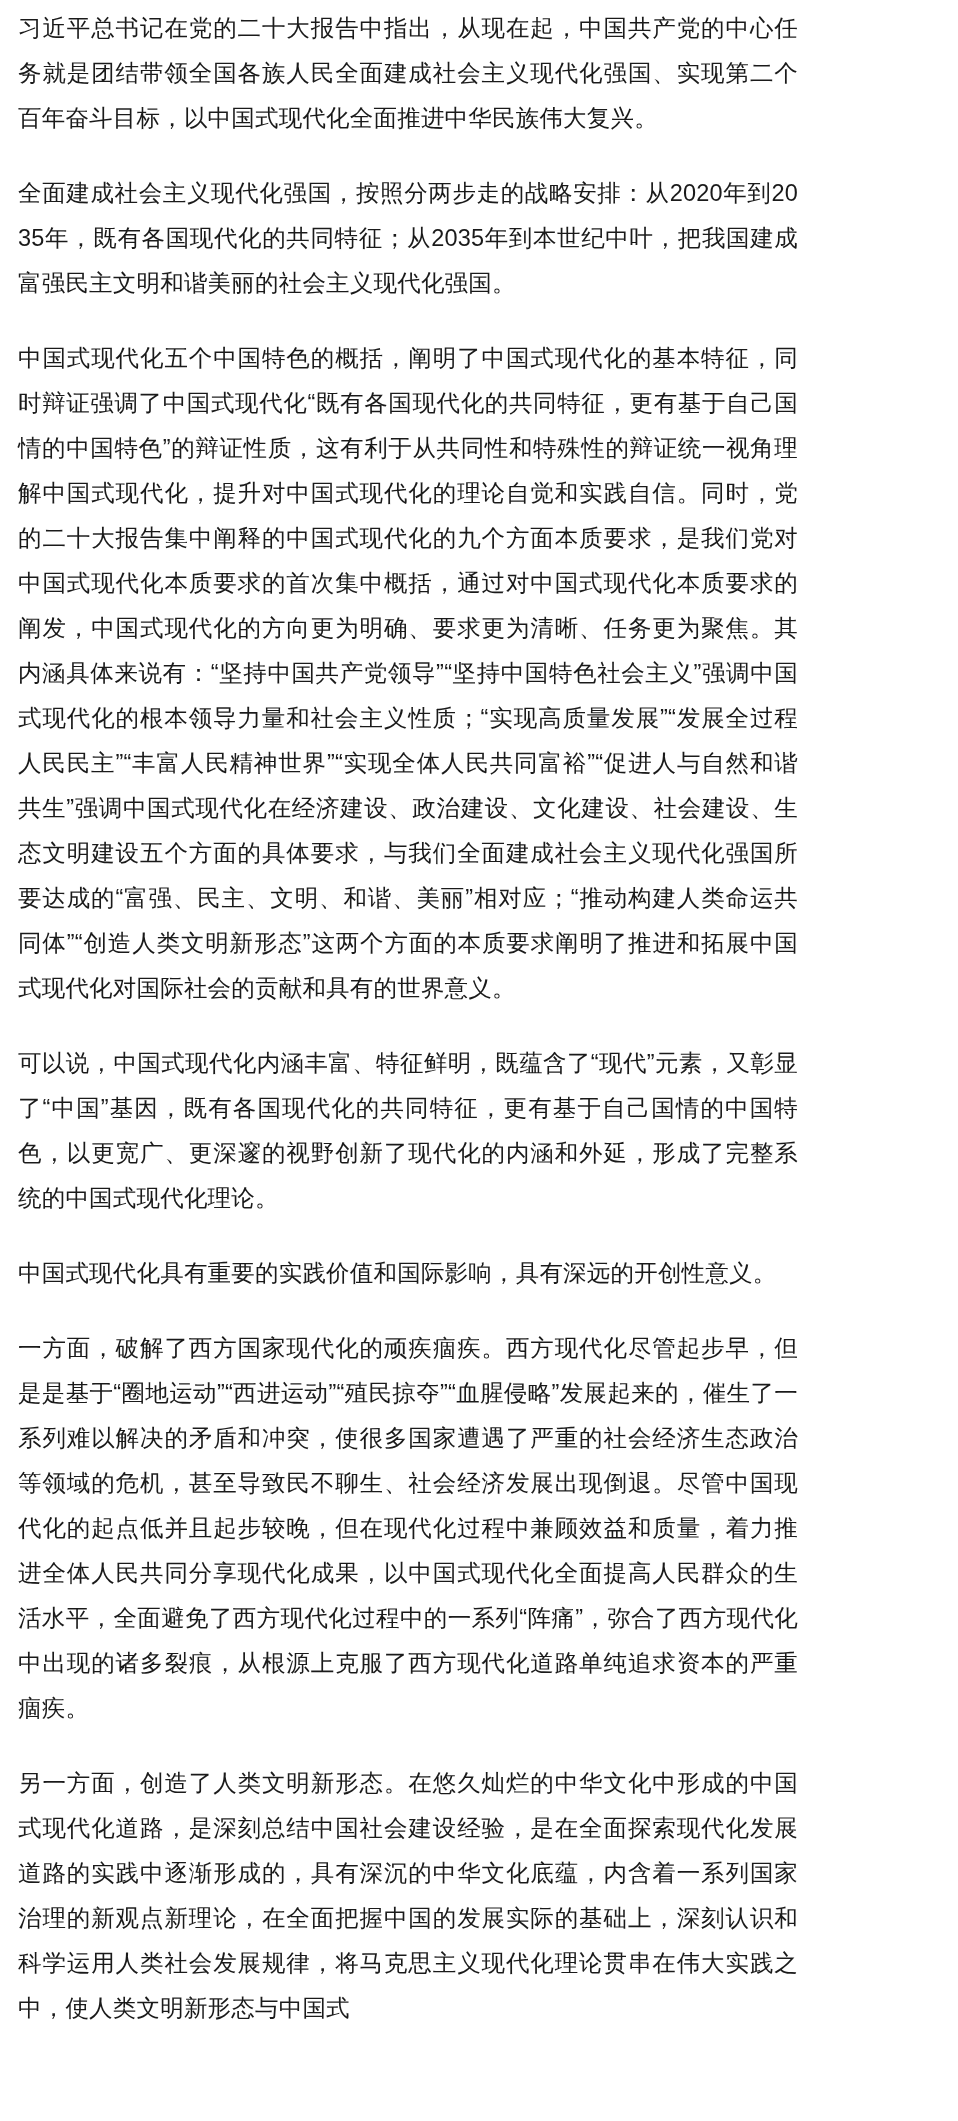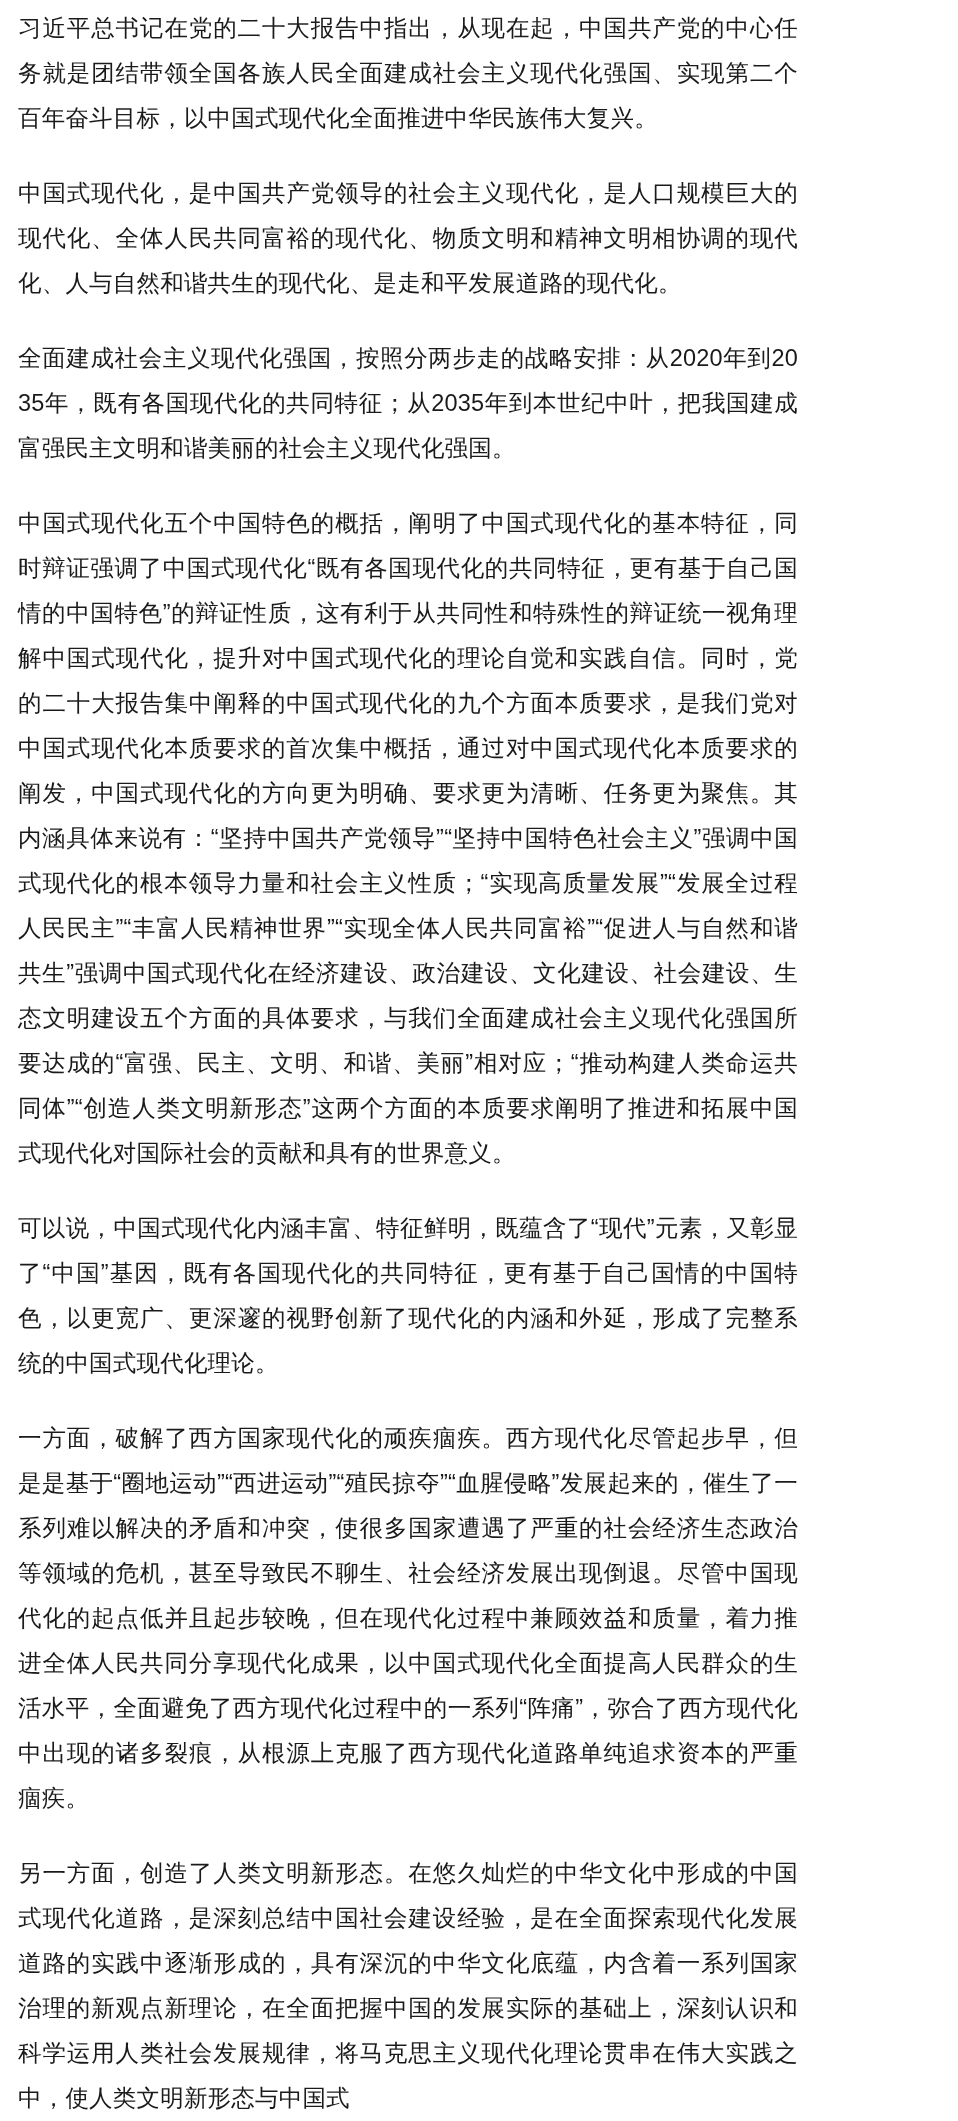--- a/index.html
+++ b/index.html
@@ -29,19 +29,19 @@
   }
   .para:last-child {
     margin-bottom: 0;
   }
 </style>
 </head>
 <body>
 
 <div class="doc">
   <p class="para">习近平总书记在党的二十大报告中指出，从现在起，中国共产党的中心任务就是团结带领全国各族人民全面建成社会主义现代化强国、实现第二个百年奋斗目标，以中国式现代化全面推进中华民族伟大复兴。</p>
-  <p class="para">中国式现代化，是中国共产党领导的社会主义现代化，是人口规模巨大的现代化、全体人民共同富裕的现代化、物质文明和精神文明相协调的现代化、人与自然和谐共生的现代化、是走和平发展道路的现代化。</p>
   <p class="para">全面建成社会主义现代化强国，按照分两步走的战略安排：从2020年到2035年，既有各国现代化的共同特征；从2035年到本世纪中叶，把我国建成富强民主文明和谐美丽的社会主义现代化强国。</p>
   <p class="para">中国式现代化五个中国特色的概括，阐明了中国式现代化的基本特征，同时辩证强调了中国式现代化“既有各国现代化的共同特征，更有基于自己国情的中国特色”的辩证性质，这有利于从共同性和特殊性的辩证统一视角理解中国式现代化，提升对中国式现代化的理论自觉和实践自信。同时，党的二十大报告集中阐释的中国式现代化的九个方面本质要求，是我们党对中国式现代化本质要求的首次集中概括，通过对中国式现代化本质要求的阐发，中国式现代化的方向更为明确、要求更为清晰、任务更为聚焦。其内涵具体来说有：“坚持中国共产党领导”“坚持中国特色社会主义”强调中国式现代化的根本领导力量和社会主义性质；“实现高质量发展”“发展全过程人民民主”“丰富人民精神世界”“实现全体人民共同富裕”“促进人与自然和谐共生”强调中国式现代化在经济建设、政治建设、文化建设、社会建设、生态文明建设五个方面的具体要求，与我们全面建成社会主义现代化强国所要达成的“富强、民主、文明、和谐、美丽”相对应；“推动构建人类命运共同体”“创造人类文明新形态”这两个方面的本质要求阐明了推进和拓展中国式现代化对国际社会的贡献和具有的世界意义。</p>
   <p class="para">可以说，中国式现代化内涵丰富、特征鲜明，既蕴含了“现代”元素，又彰显了“中国”基因，既有各国现代化的共同特征，更有基于自己国情的中国特色，以更宽广、更深邃的视野创新了现代化的内涵和外延，形成了完整系统的中国式现代化理论。</p>
+  <p class="para">中国式现代化具有重要的实践价值和国际影响，具有深远的开创性意义。</p>
   <p class="para">一方面，破解了西方国家现代化的顽疾痼疾。西方现代化尽管起步早，但是是基于“圈地运动”“西进运动”“殖民掠夺”“血腥侵略”发展起来的，催生了一系列难以解决的矛盾和冲突，使很多国家遭遇了严重的社会经济生态政治等领域的危机，甚至导致民不聊生、社会经济发展出现倒退。尽管中国现代化的起点低并且起步较晚，但在现代化过程中兼顾效益和质量，着力推进全体人民共同分享现代化成果，以中国式现代化全面提高人民群众的生活水平，全面避免了西方现代化过程中的一系列“阵痛”，弥合了西方现代化中出现的诸多裂痕，从根源上克服了西方现代化道路单纯追求资本的严重痼疾。</p>
   <p class="para">另一方面，创造了人类文明新形态。在悠久灿烂的中华文化中形成的中国式现代化道路，是深刻总结中国社会建设经验，是在全面探索现代化发展道路的实践中逐渐形成的，具有深沉的中华文化底蕴，内含着一系列国家治理的新观点新理论，在全面把握中国的发展实际的基础上，深刻认识和科学运用人类社会发展规律，将马克思主义现代化理论贯串在伟大实践之中，使人类文明新形态与中国式</p>
 </div>
 
 </body></html>

